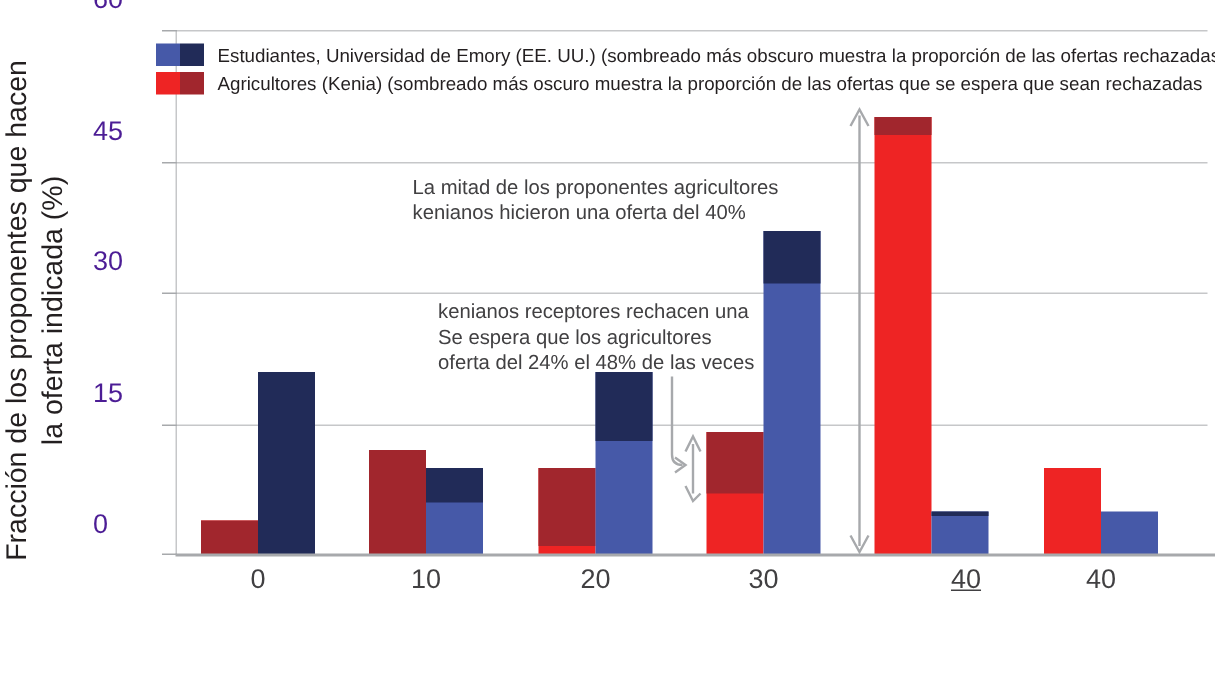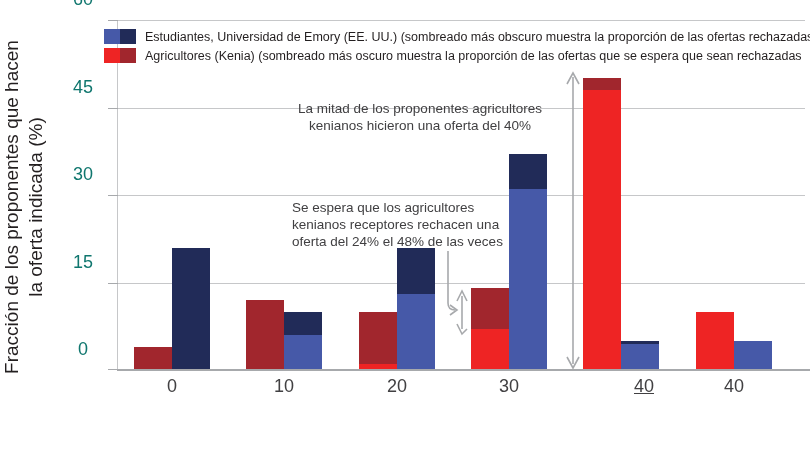--- a/index.html
+++ b/index.html
@@ -18,22 +18,22 @@
   .gridline {
     position: absolute; left: 0; right: 0; height: 1px; background: #c6c7c9;
   }
   .x-axis-line {
     position: absolute; left: -1px; right: -5px; bottom: -1px; height: 2px; background: #a7a9ac;
   }
   .ytick-mark {
     position: absolute; left: -10px; width: 10px; height: 1px; background: #a7a9ac;
   }
   .ytick-label {
-    position: absolute; left: -56px; width: 42px; text-align: center;
-    font-size: 18px; color: #0f766e; transform: translateY(-11px);
+    position: absolute; left: -56px; width: 42px; text-align: left;
+    font-size: 18px; color: #4c1d95; transform: translateY(-11px);
   }
   .xtick-label {
     position: absolute; top: 356px; width: 60px; text-align: center;
     font-size: 18px; color: #414042;
   }
   .bar {
     position: absolute; bottom: 0; width: 38px;
   }
   .bar .dark-seg { position: absolute; top: 0; left: 0; right: 0; }
   
@@ -137,28 +137,28 @@
     </div>
     <div class="legend-row">
       <span class="legend-swatch">
         <span class="half" id="sw-farmers-light" style="background: rgb(238, 36, 36);"></span>
           <span class="half" id="sw-farmers-dark" style="background: rgb(161, 38, 45);"></span>
       </span>
       <span class="legend-label">Agricultores (Kenia) (sombreado más oscuro muestra la proporción de las ofertas que se espera que sean rechazadas</span>
     </div>
   </div>
 
-  <div class="annotation" id="annotation-40" style="left: 275px; top: 100px; width: 290px; text-align: center;">
+  <div class="annotation" id="annotation-40" style="left: 275px; top: 116px; width: 290px; text-align: left;">
     <div>La mitad de los proponentes agricultores</div>
     <div>kenianos hicieron una oferta del 40%</div>
   </div>
 
   <div class="annotation" id="annotation-30" style="left: 292px; top: 199px; width: 250px; text-align: left;">
+    <div>kenianos receptores rechacen una</div>
     <div>Se espera que los agricultores</div>
-    <div>kenianos receptores rechacen una</div>
     <div>oferta del 24% el 48% de las veces</div>
   </div>
 
   <svg id="arrows" viewBox="0 0 810 449">
     <g stroke="#a7a9ac" stroke-width="1.6" fill="none">
 
       <g>
         <line x1="573" y1="77" x2="573" y2="364"></line>
         <polyline points="567,84 573,73 579,84"></polyline>
         <polyline points="567,357 573,368 579,357"></polyline>

